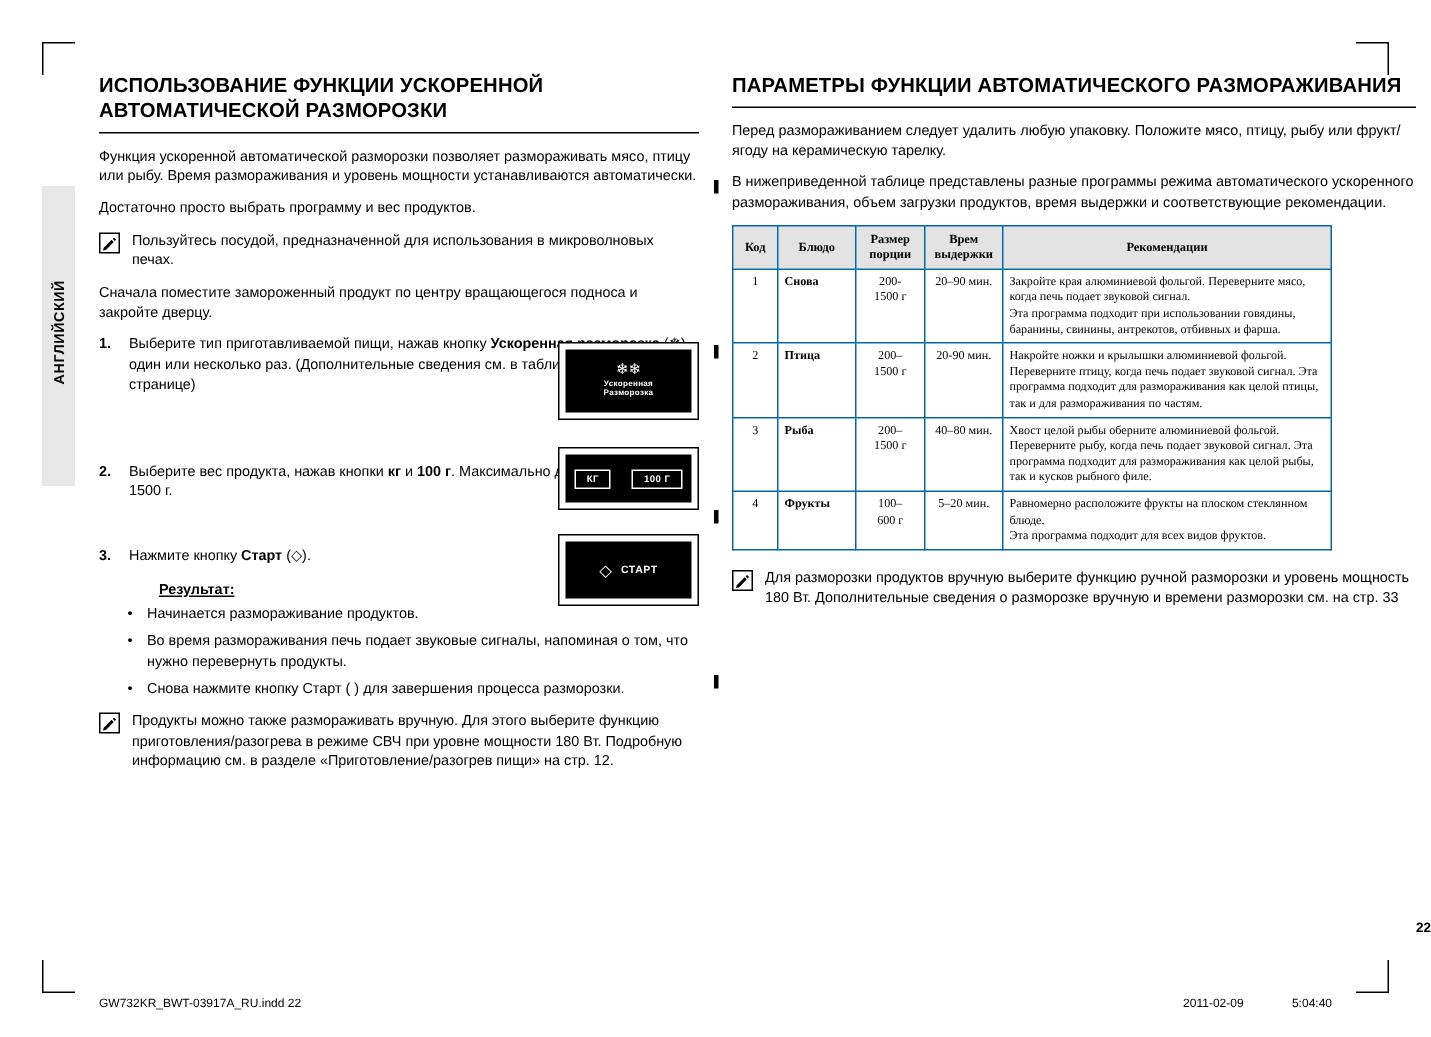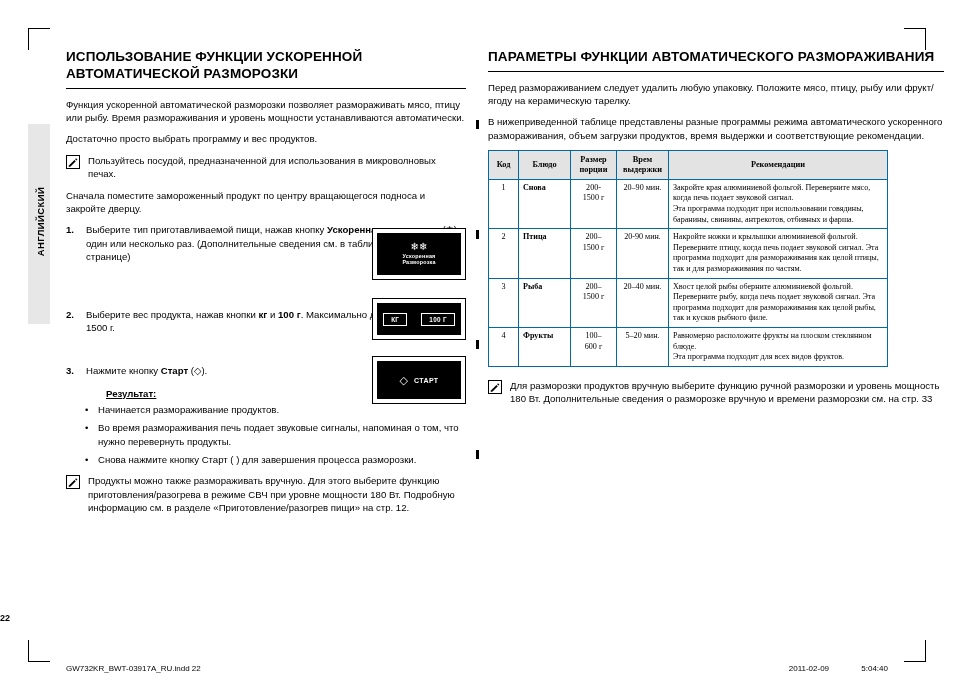--- a/index.html
+++ b/index.html
@@ -206,21 +206,21 @@
     vertical-align: middle;
     padding: 4px 2px;
   }
   td.c { text-align: center; }
   td.b { font-weight: bold; }
 
   .pagenum {
     position: absolute;
     left: 0; right: 0;
     top: 613px;
-    text-align: left;
+    text-align: right;
     font-size: 9px;
     font-weight: bold;
   }
   .footer {
     position: absolute;
     bottom: 18px;
     left: 66px;
     right: 66px;
     font-size: 8px;
     display: flex;
@@ -370,21 +370,21 @@
           <td class="c">2</td>
           <td class="b">Птица</td>
           <td class="c">200–<br>1500 г</td>
           <td class="c">20-90 мин.</td>
           <td>Накройте ножки и крылышки алюминиевой фольгой. Переверните птицу, когда печь подает звуковой сигнал. Эта программа подходит для размораживания как целой птицы, так и для размораживания по частям.</td>
         </tr>
         <tr>
           <td class="c">3</td>
           <td class="b">Рыба</td>
           <td class="c">200–<br>1500 г</td>
-          <td class="c">20–40 мин.</td>
+          <td class="c">40–80 мин.</td>
           <td>Хвост целой рыбы оберните алюминиевой фольгой. Переверните рыбу, когда печь подает звуковой сигнал. Эта программа подходит для размораживания как целой рыбы, так и кусков рыбного филе.</td>
         </tr>
         <tr>
           <td class="c">4</td>
           <td class="b">Фрукты</td>
           <td class="c">100–<br>600 г</td>
           <td class="c">5–20 мин.</td>
           <td>Равномерно расположите фрукты на плоском стеклянном блюде.<br>Эта программа подходит для всех видов фруктов.</td>
         </tr>
       </tbody>

